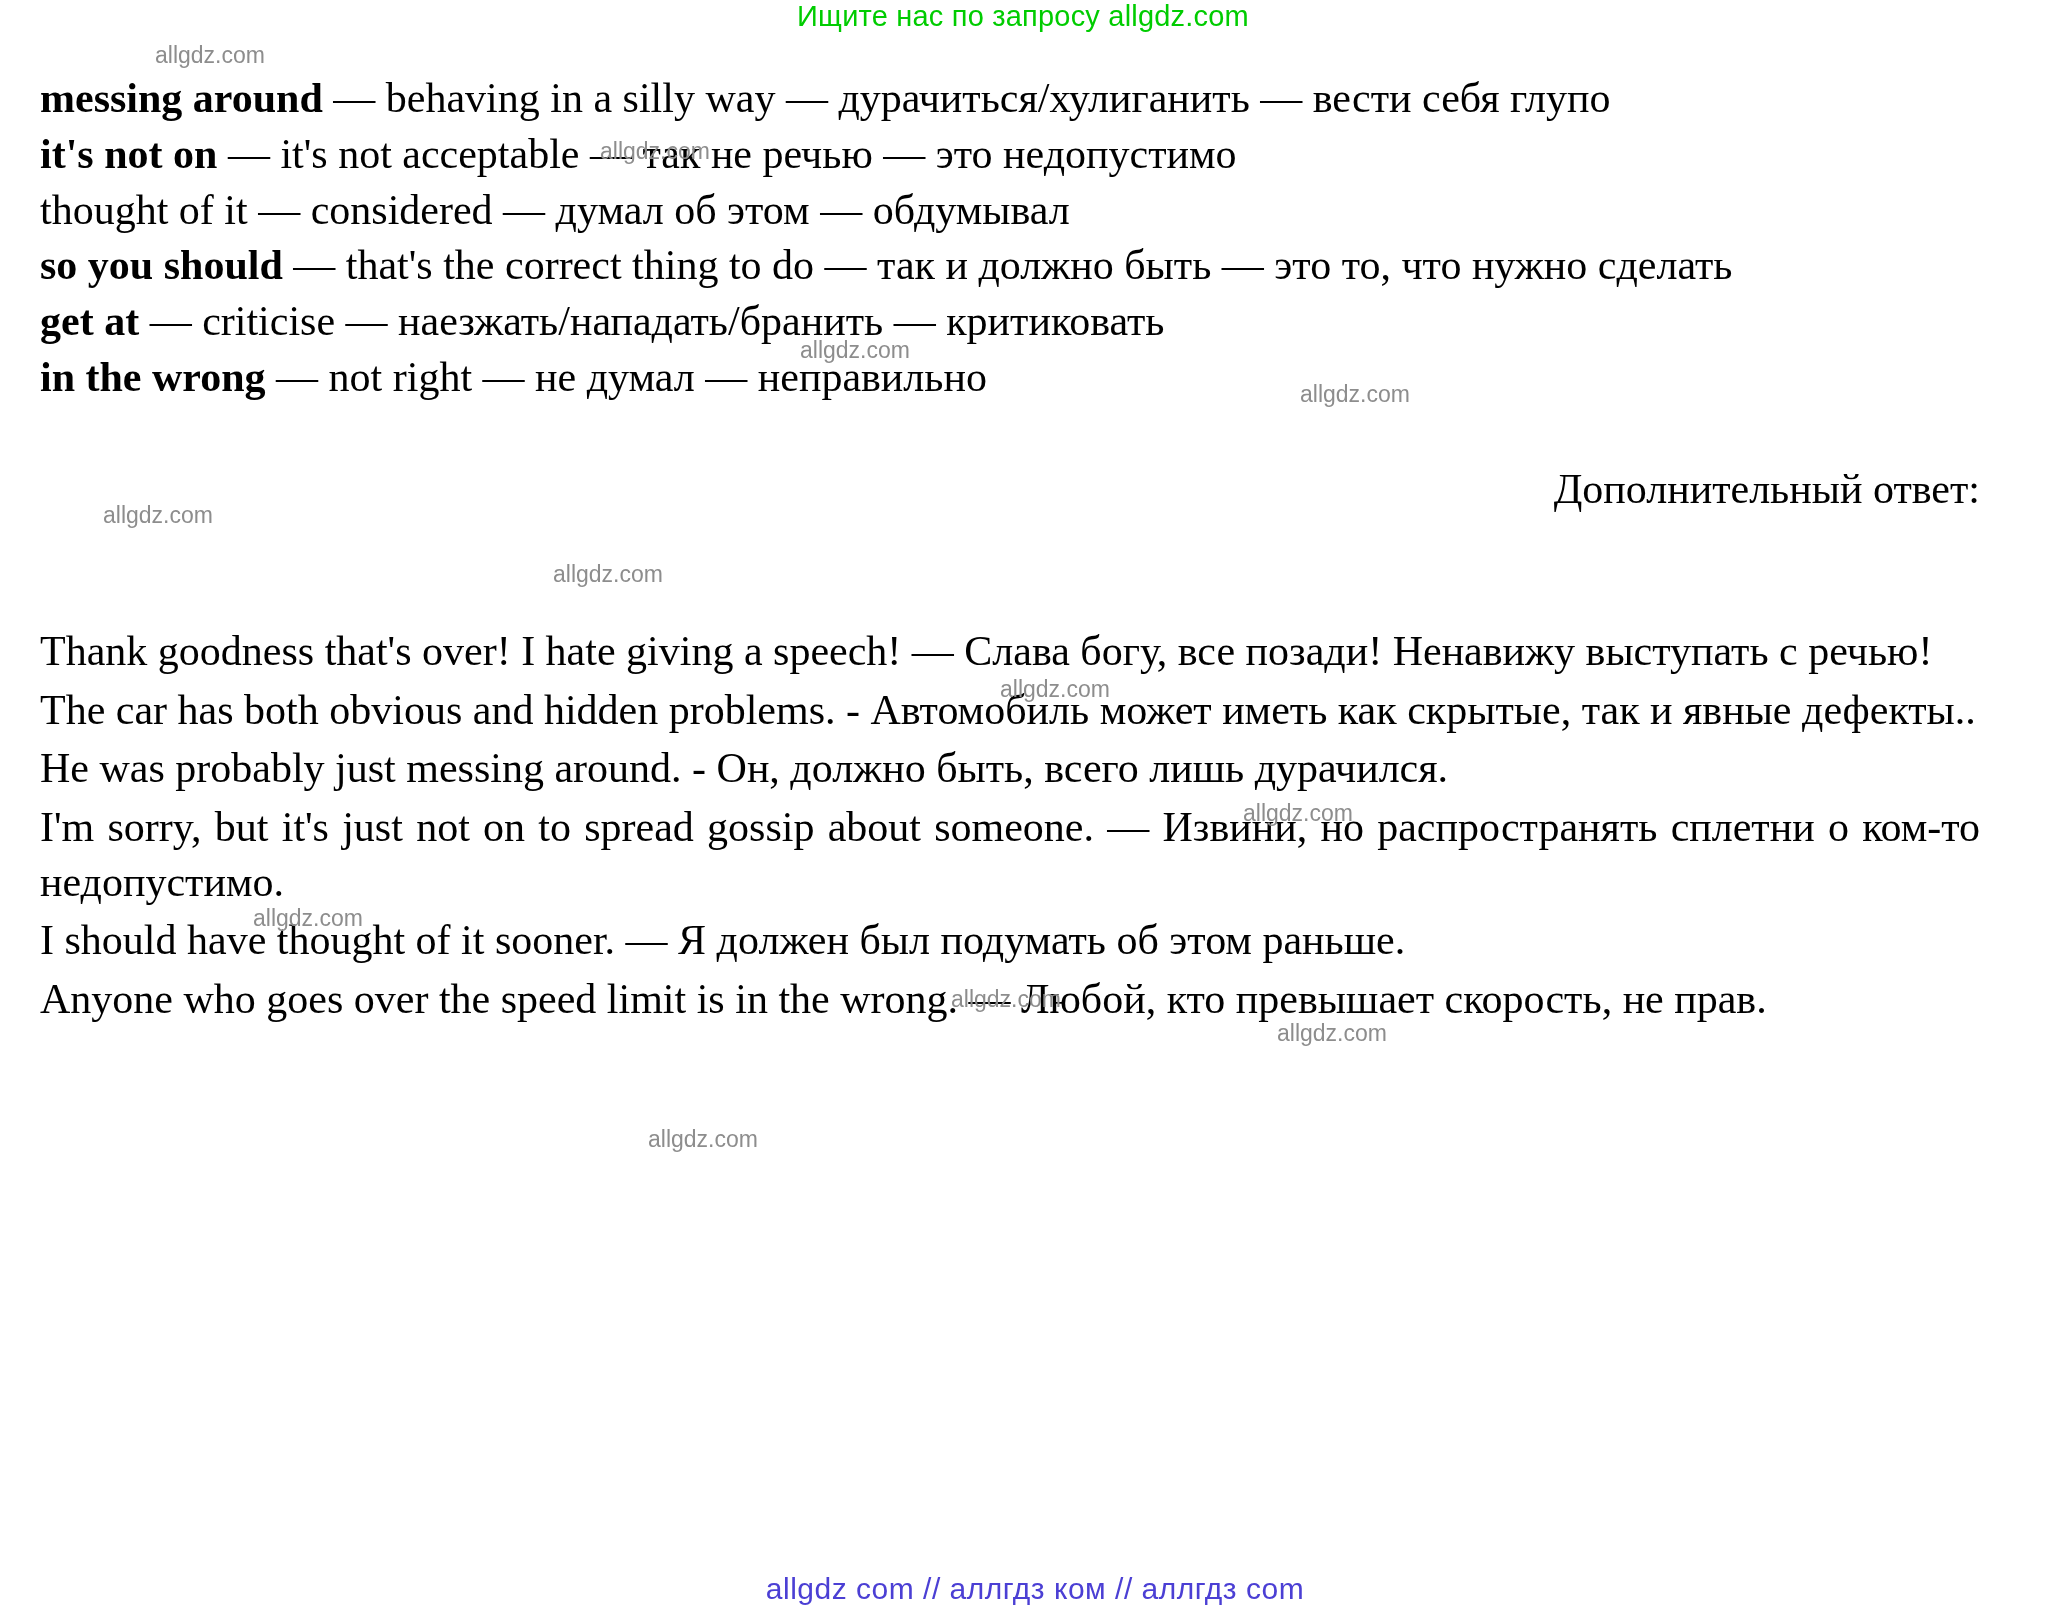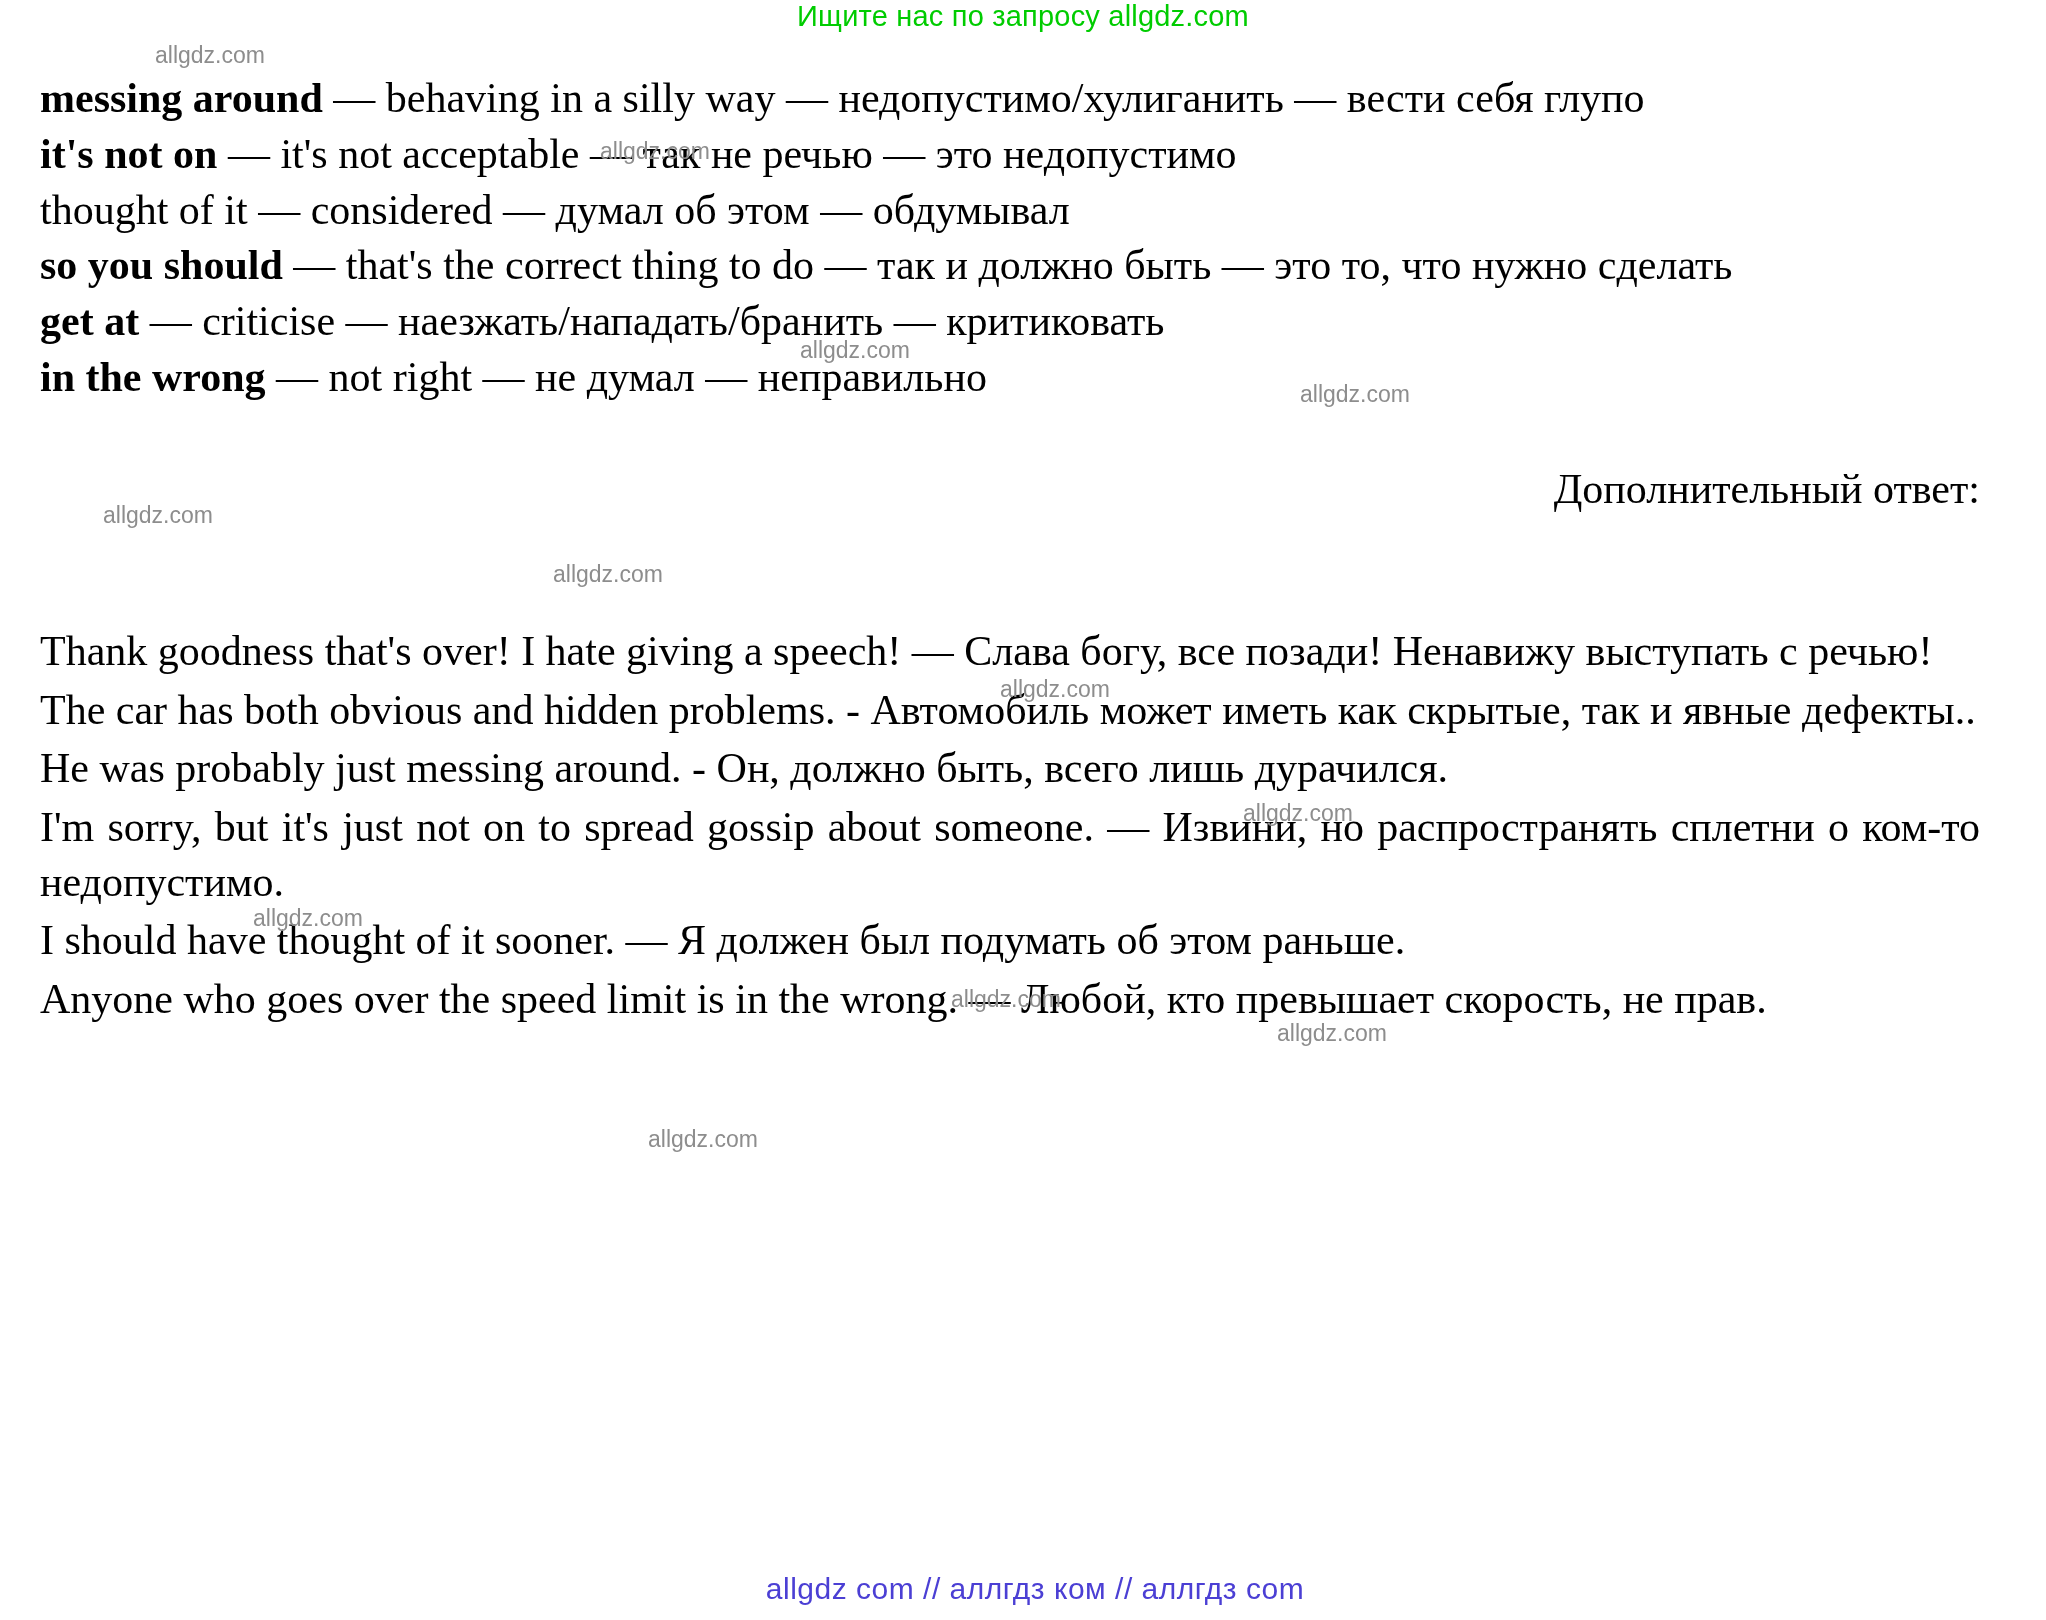--- a/index.html
+++ b/index.html
@@ -91,21 +91,21 @@
 </head>
 <body>
 
 <div class="page">
 
   <div class="top-banner">Ищите нас по запросу allgdz.com</div>
 
   <div class="content">
 
     <p class="entry">
-      <b>messing around</b><span> — behaving in a silly way — недопустимо/хулиганить — вести себя глупо</span>
+      <b>messing around</b><span> — behaving in a silly way — дурачиться/хулиганить — вести себя глупо</span>
     </p>
     <p class="entry">
       <b>it's not on</b><span> — it's not acceptable — так не речью — это недопустимо</span>
     </p>
     <p class="entry">
       <b></b><span>thought of it — considered — думал об этом — обдумывал</span>
     </p>
     <p class="entry">
       <b>so you should</b><span> — that's the correct thing to do — так и должно быть — это то, что нужно сделать</span>
     </p>

